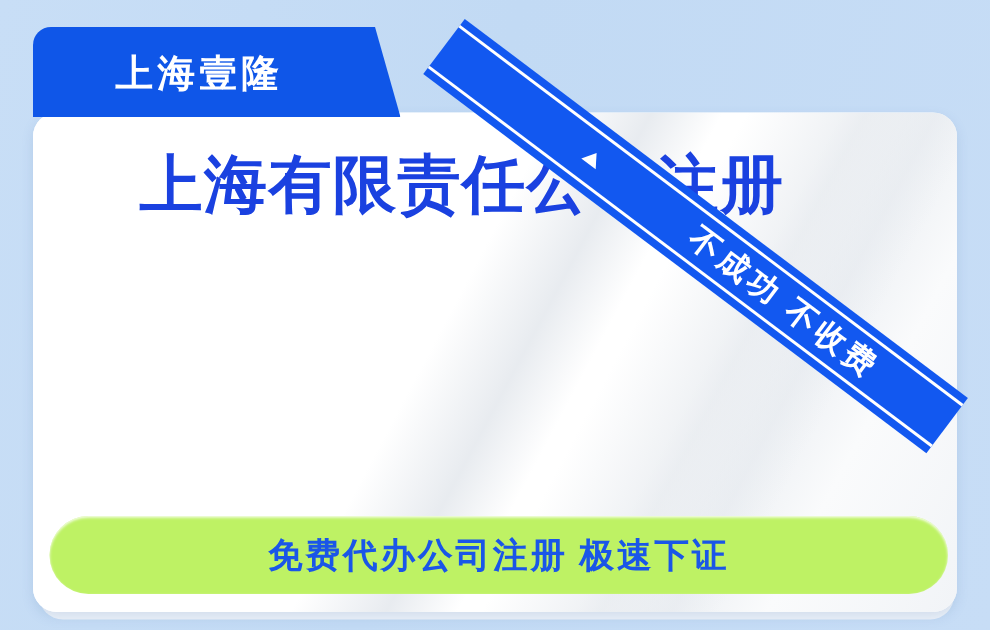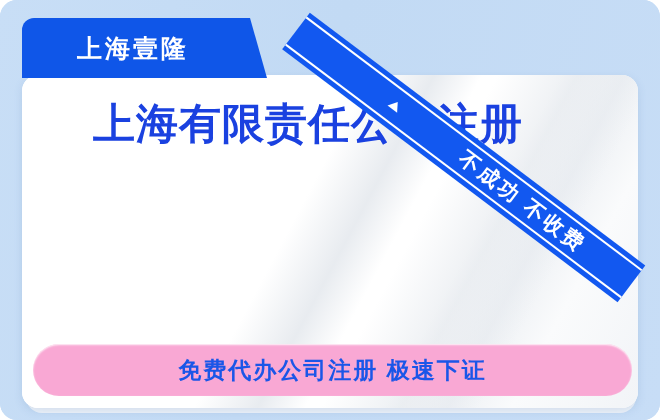--- a/index.html
+++ b/index.html
@@ -6,22 +6,21 @@
     margin: 0;
     padding: 0;
     background: #ffffff;
   }
   #poster {
     position: relative;
     width: 660px;
     height: 420px;
     overflow: hidden;
     background: #c4dcf5;
-    font-family: Liberation Sans, sans-serif;
-    border-radius: 17px;
+    font-family: Liberation Serif, serif;
   }
 
   
   .bg-sheen {
     position: absolute;
     inset: 0;
     background: linear-gradient(105deg, #c8def6 0%, #c2daf4 45%, #c7ddf6 100%);
   }
 
   
@@ -123,21 +122,21 @@
   }
 
   
   .bottom-pill {
     position: absolute;
     left: 33px;
     top: 344px;
     width: 599px;
     height: 52px;
     border-radius: 26px;
-    background: #f9a8d4;
+    background: #bef264;
     display: flex;
     align-items: center;
     justify-content: center;
     color: #1a56e8;
     font-size: 23px;
     font-weight: bold;
     letter-spacing: 2px;
     white-space: nowrap;
     z-index: 6;
     box-shadow: inset 0 1px 2px rgba(255,255,255,0.9);

